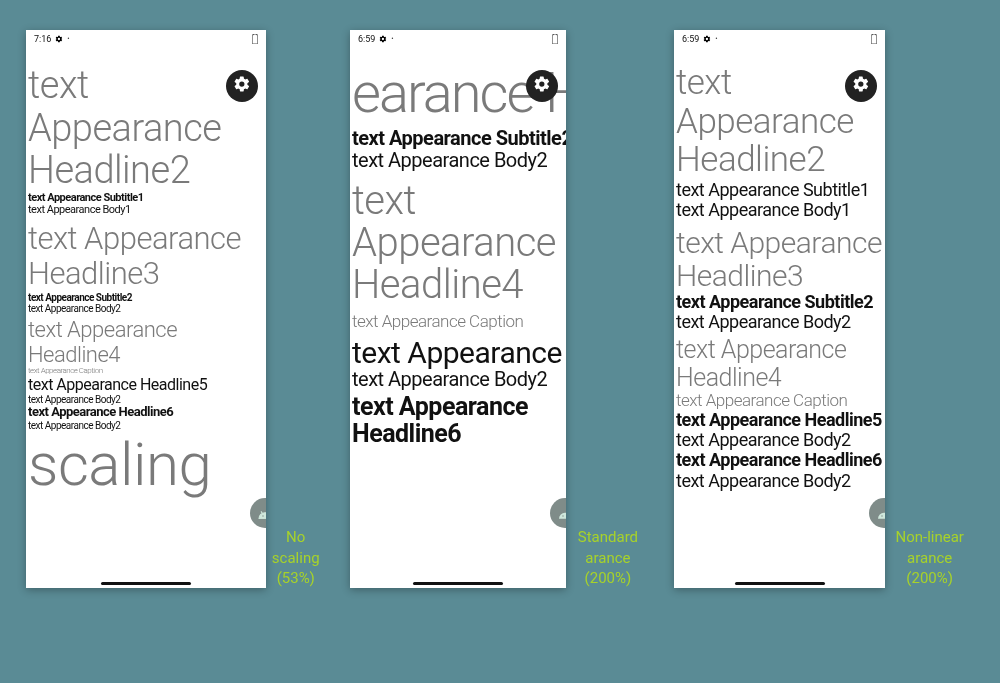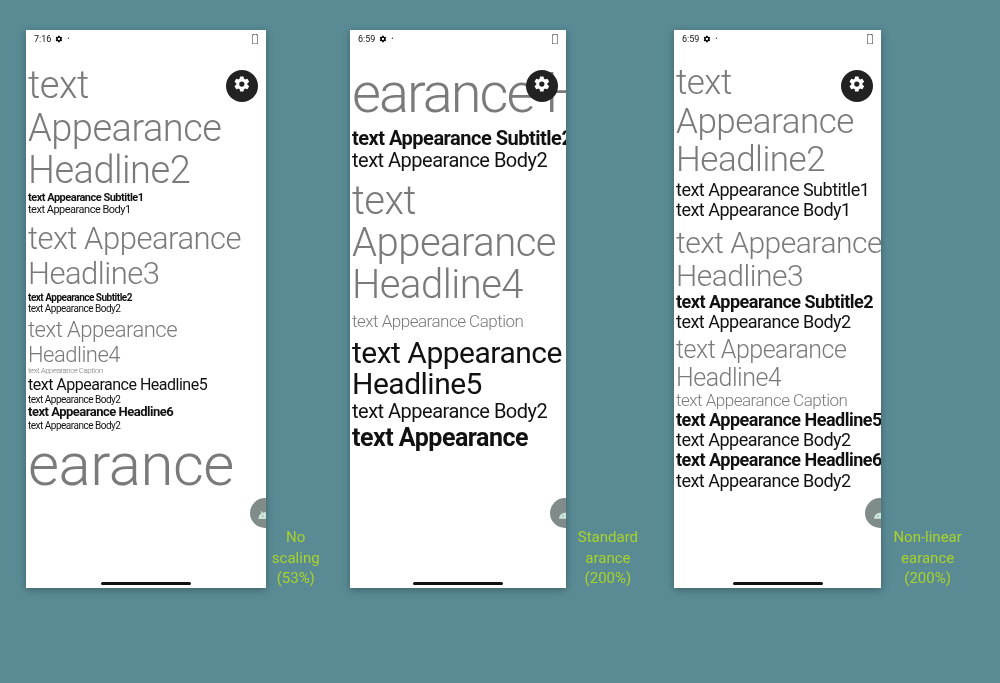--- a/index.html
+++ b/index.html
@@ -160,21 +160,21 @@
       <div class="line black p1-body2">text Appearance Body2</div>
       <div style="height:4px"></div>
       <div class="line grey p1-h4">text Appearance</div>
       <div class="line grey p1-h4">Headline4</div>
       <div class="line grey p1-cap">text Appearance Caption</div>
       <div class="line black p1-h5">text Appearance Headline5</div>
       <div class="line black p1-body2">text Appearance Body2</div>
       <div class="line black p1-h6">text Appearance Headline6</div>
       <div class="line black p1-body2">text Appearance Body2</div>
       <div style="height:6px"></div>
-      <div class="line grey p1-hbig" style="margin-top:-6px">earance</div>
+      <div class="line grey p1-hbig" style="margin-top:-6px">scaling</div>
     </div>
     <div class="side-bubble">
       <span>
         <svg viewBox="0 0 24 14">
             <path d="M3 14a9 9 0 0 1 18 0z M6 3l2 3 M18 3l-2 3" stroke="#cfe8dc" stroke-width="1.6" fill="#cfe8dc"></path>
             <circle cx="9" cy="10" r="1" fill="#7f8c89"></circle>
             <circle cx="15" cy="10" r="1" fill="#7f8c89"></circle>
           </svg>
       </span>
     </div>
@@ -216,24 +216,24 @@
       <div class="line black p2-sub2 bold">text Appearance Subtitle2</div>
       <div class="line black p2-body2">text Appearance Body2</div>
       <div style="height:8px"></div>
       <div class="line grey p2-h4">text</div>
       <div class="line grey p2-h4">Appearance</div>
       <div class="line grey p2-h4">Headline4</div>
       <div style="height:6px"></div>
       <div class="line grey p2-cap">text Appearance Caption</div>
       <div style="height:6px"></div>
       <div class="line black p2-h5">text Appearance</div>
-      <div class="line black p2-h5">Headline5</div>
       <div class="line black p2-body2">text Appearance Body2</div>
       <div style="height:2px"></div>
       <div class="line black p2-h6 bold">text Appearance</div>
+      <div class="line black p2-h6 bold">Headline6</div>
     </div>
     <div class="side-bubble">
       <span>
         <svg viewBox="0 0 24 14">
             <path d="M3 14a9 9 0 0 1 18 0z" fill="#cfe8dc"></path>
             <circle cx="9" cy="10" r="1" fill="#7f8c89"></circle>
             <circle cx="15" cy="10" r="1" fill="#7f8c89"></circle>
           </svg>
       </span>
     </div>
@@ -294,15 +294,15 @@
         <svg viewBox="0 0 24 14">
             <path d="M3 14a9 9 0 0 1 18 0z" fill="#cfe8dc"></path>
             <circle cx="9" cy="10" r="1" fill="#7f8c89"></circle>
             <circle cx="15" cy="10" r="1" fill="#7f8c89"></circle>
           </svg>
       </span>
     </div>
     <div class="navbar"></div>
   </div>
   <div class="caption-line">
-    <span>Non-linear earance</span><br><span>(200%)</span>
+    <span>Non-linear arance</span><br><span>(200%)</span>
   </div>
 </div>
 
 </body></html>

